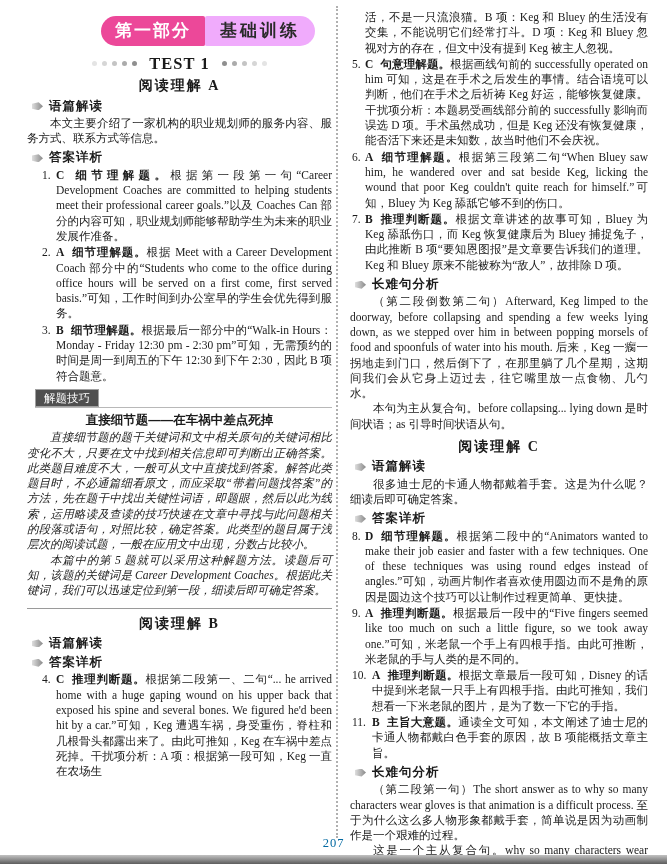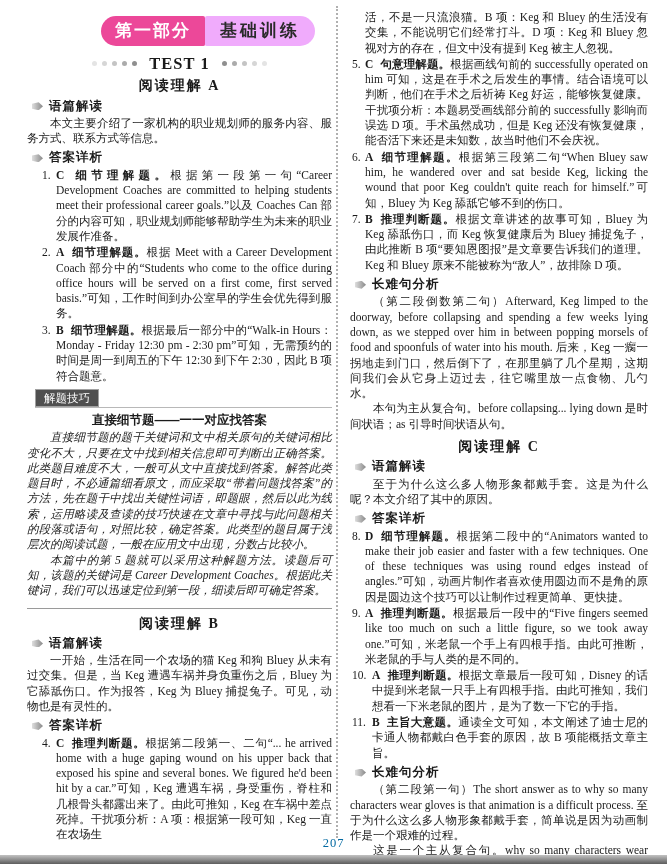--- a/index.html
+++ b/index.html
@@ -99,32 +99,31 @@
     <span class="no">2.</span><span class="ans">A</span><span class="qtype">细节理解题。</span><span>根据 Meet with a Career Development Coach 部分中的“Students who come to the office during office hours will be served on a first come, first served basis.”可知，工作时间到办公室早的学生会优先得到服务。</span>
   </div>
   <div class="item">
     <span class="no">3.</span><span class="ans">B</span><span class="qtype">细节理解题。</span><span>根据最后一部分中的“Walk-in Hours：Monday - Friday 12:30 pm - 2:30 pm”可知，无需预约的时间是周一到周五的下午 12:30 到下午 2:30，因此 B 项符合题意。</span>
   </div>
 
   <div class="tech">
     <div class="tech-head">
       <span class="tech-badge">解题技巧</span>
     </div>
-    <div class="tech-title">直接细节题——一一对应找答案</div>
+    <div class="tech-title">直接细节题——在车祸中差点死掉</div>
     <p class="p2 tech-body">直接细节题的题干关键词和文中相关原句的关键词相比变化不大，只要在文中找到相关信息即可判断出正确答案。此类题目难度不大，一般可从文中直接找到答案。解答此类题目时，不必通篇细看原文，而应采取“带着问题找答案”的方法，先在题干中找出关键性词语，即题眼，然后以此为线索，运用略读及查读的技巧快速在文章中寻找与此问题相关的段落或语句，对照比较，确定答案。此类型的题目属于浅层次的阅读试题，一般在应用文中出现，分数占比较小。</p>
     <p class="p2 tech-body">本篇中的第 5 题就可以采用这种解题方法。读题后可知，该题的关键词是 Career Development Coaches。根据此关键词，我们可以迅速定位到第一段，细读后即可确定答案。</p>
   </div>
 
   <div class="sec-title">阅读理解 B</div>
 
   <div class="label-row">
     <span class="marker"></span>
     <span class="label-text">语篇解读</span>
   </div>
-  <p class="p2">一开始，生活在同一个农场的猫 Keg 和狗 Bluey 从未有过交集。但是，当 Keg 遭遇车祸并身负重伤之后，Bluey 为它舔舐伤口。作为报答，Keg 为 Bluey 捕捉兔子。可见，动物也是有灵性的。</p>
 
   <div class="label-row">
     <span class="marker"></span>
     <span class="label-text">答案详析</span>
   </div>
 
   <div class="item">
     <span class="no">4.</span><span class="ans">C</span><span class="qtype">推理判断题。</span><span>根据第二段第一、二句“... he arrived home with a huge gaping wound on his upper back that exposed his spine and several bones. We figured he'd been hit by a car.”可知，Keg 遭遇车祸，身受重伤，脊柱和几根骨头都露出来了。由此可推知，Keg 在车祸中差点死掉。干扰项分析：A 项：根据第一段可知，Keg 一直在农场生</span>
   </div>
 
@@ -150,21 +149,21 @@
   </div>
   <p class="p2">（第二段倒数第二句）Afterward, Keg limped to the doorway, before collapsing and spending a few weeks lying down, as we stepped over him in between popping morsels of food and spoonfuls of water into his mouth. 后来，Keg 一瘸一拐地走到门口，然后倒下了，在那里躺了几个星期，这期间我们会从它身上迈过去，往它嘴里放一点食物、几勺水。</p>
   <p class="p2">本句为主从复合句。before collapsing... lying down 是时间状语；as 引导时间状语从句。</p>
 
   <div class="sec-title">阅读理解 C</div>
 
   <div class="label-row">
     <span class="marker"></span>
     <span class="label-text">语篇解读</span>
   </div>
-  <p class="p2">至于为什么这么多人物形象都戴手套。这是为什么呢？本文介绍了其中的原因。</p>
+  <p class="p2">很多迪士尼的卡通人物都戴着手套。这是为什么呢？细读后即可确定答案。</p>
 
   <div class="label-row">
     <span class="marker"></span>
     <span class="label-text">答案详析</span>
   </div>
 
   <div class="item">
     <span class="no">8.</span><span class="ans">D</span><span class="qtype">细节理解题。</span><span>根据第二段中的“Animators wanted to make their job easier and faster with a few techniques. One of these techniques was using round edges instead of angles.”可知，动画片制作者喜欢使用圆边而不是角的原因是圆边这个技巧可以让制作过程更简单、更快捷。</span>
   </div>
   <div class="item">

